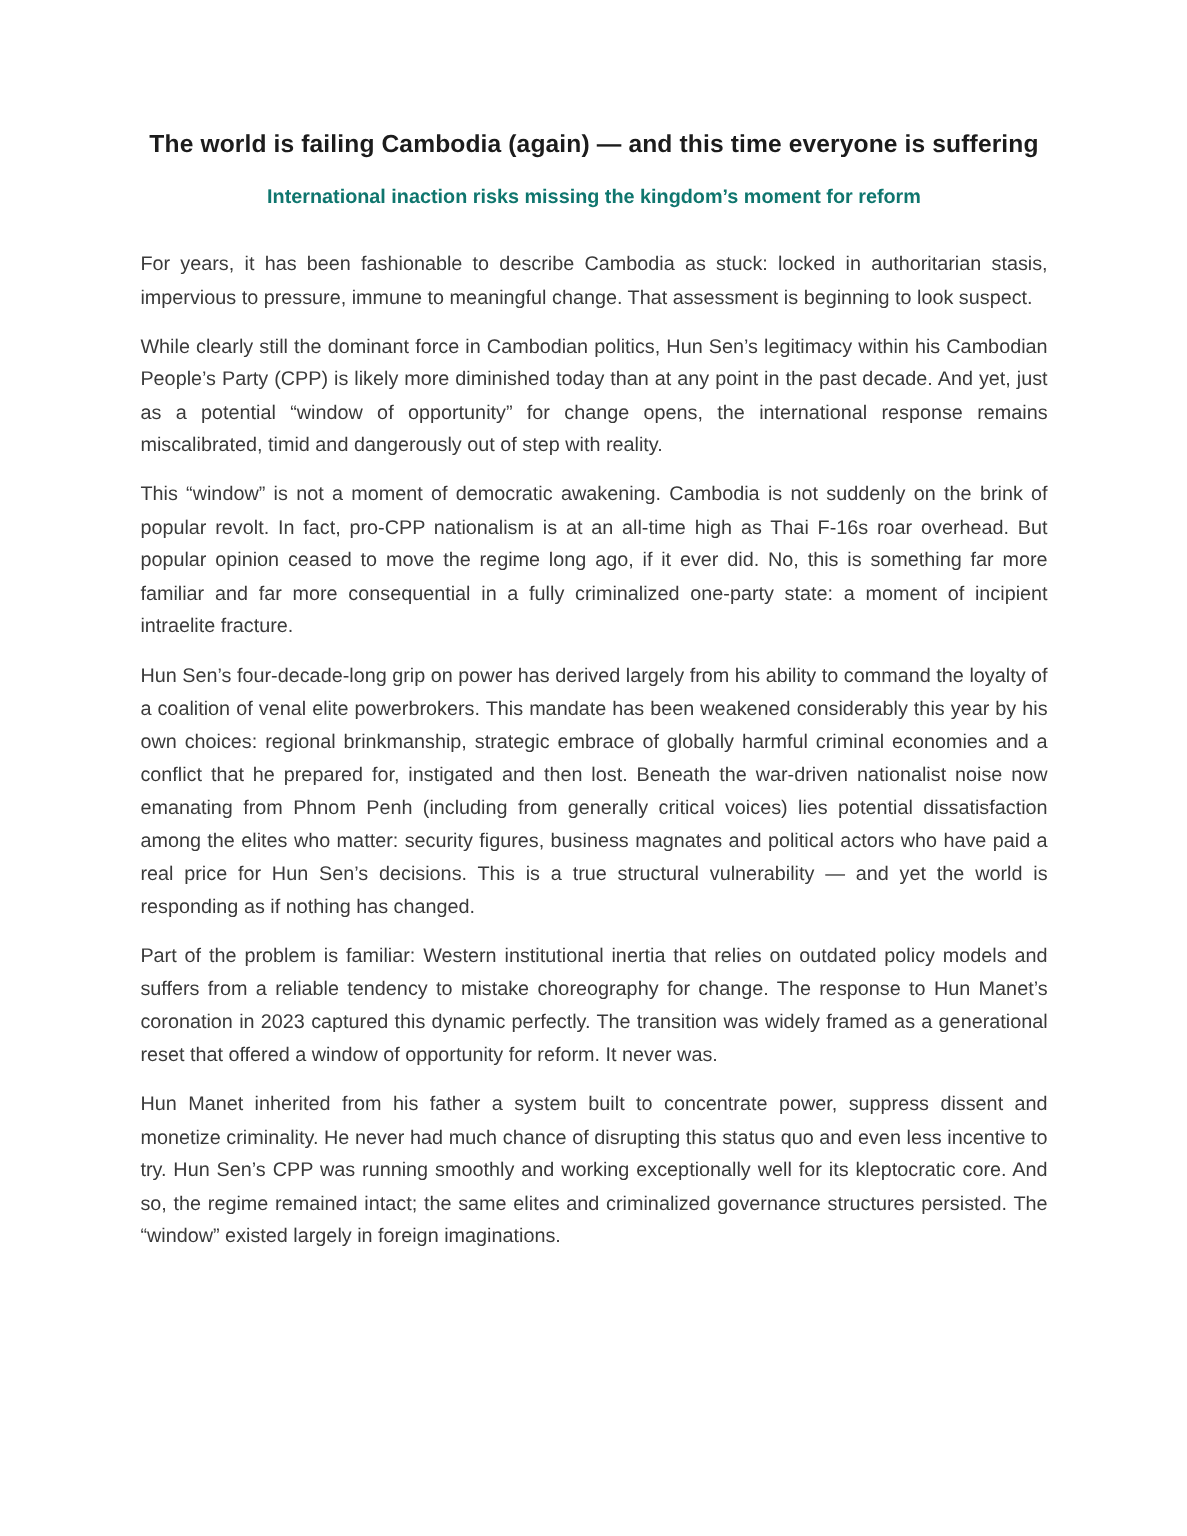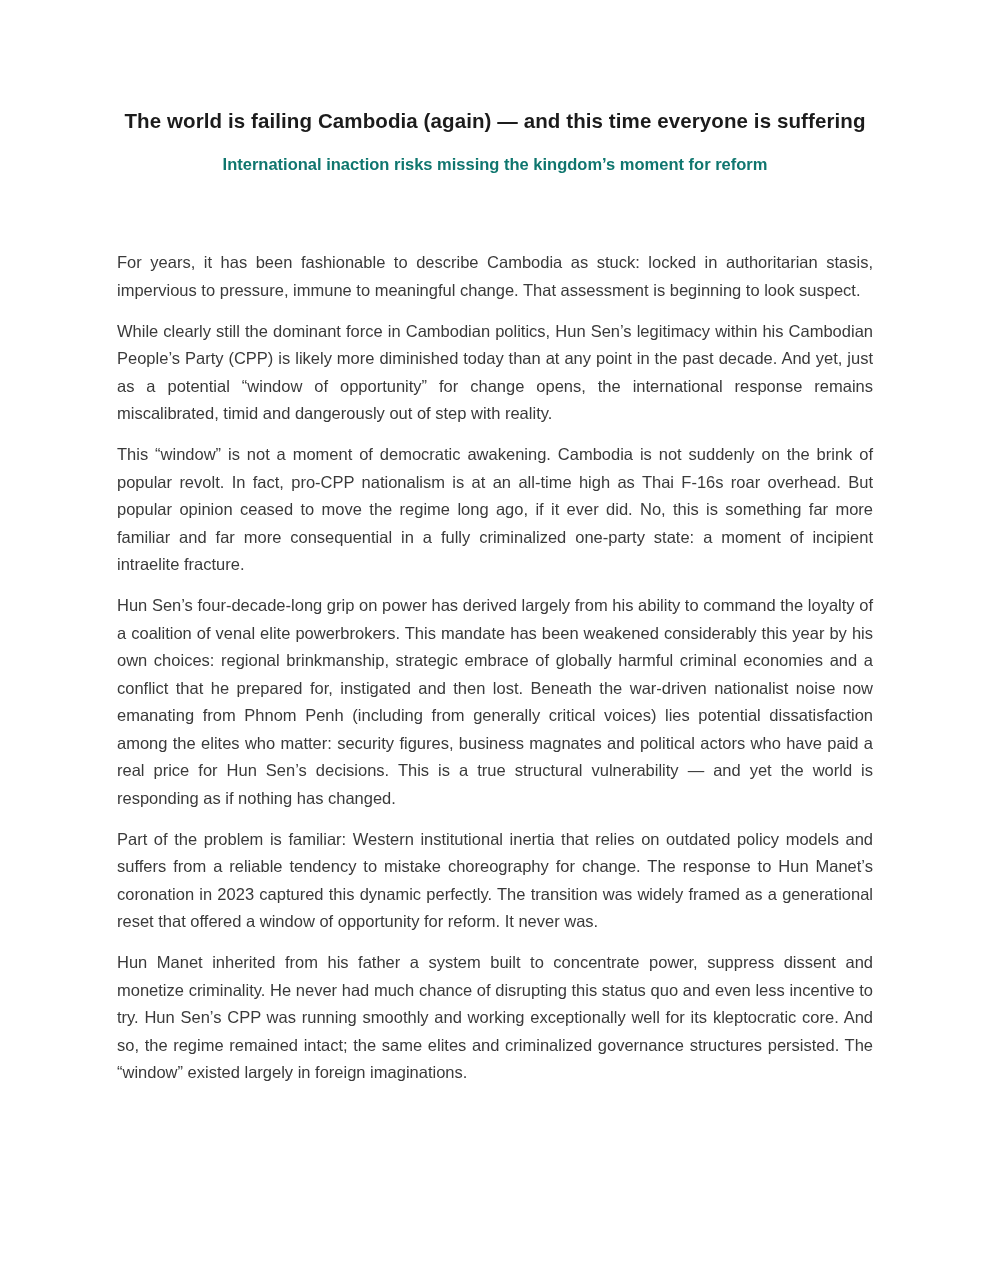--- a/index.html
+++ b/index.html
@@ -32,21 +32,21 @@
   }
   .article-subtitle {
     margin: 19px 0 0 0;
     font-size: 16.5px;
     line-height: 22px;
     font-weight: 700;
     text-align: center;
     color: #0f766e;
   }
   .article-body {
-    margin-top: 74px;
+    margin-top: 32px;
   }
   .article-body p {
     margin: 0 0 13.5px 0;
     font-size: 16.5px;
     line-height: 27.5px;
     text-align: justify;
     color: #3a3a3a;
   }
 </style>
 </head>

